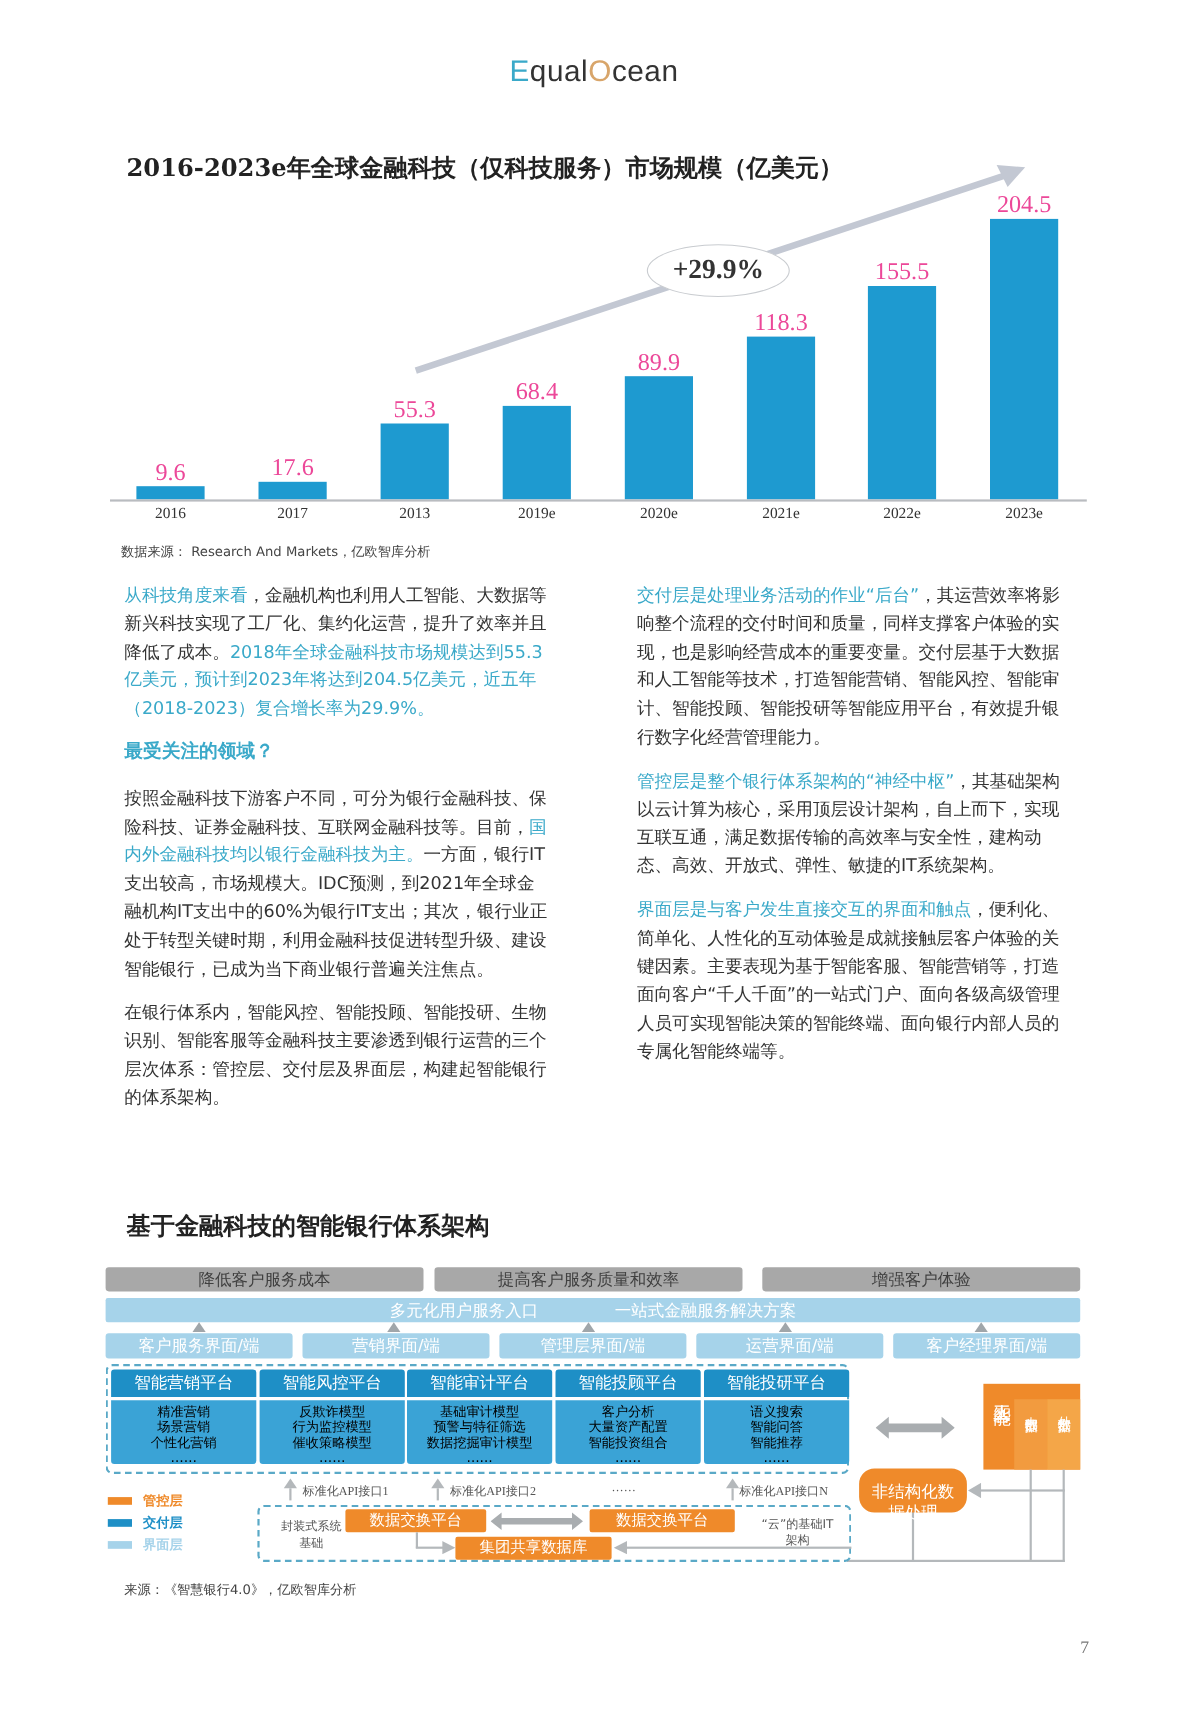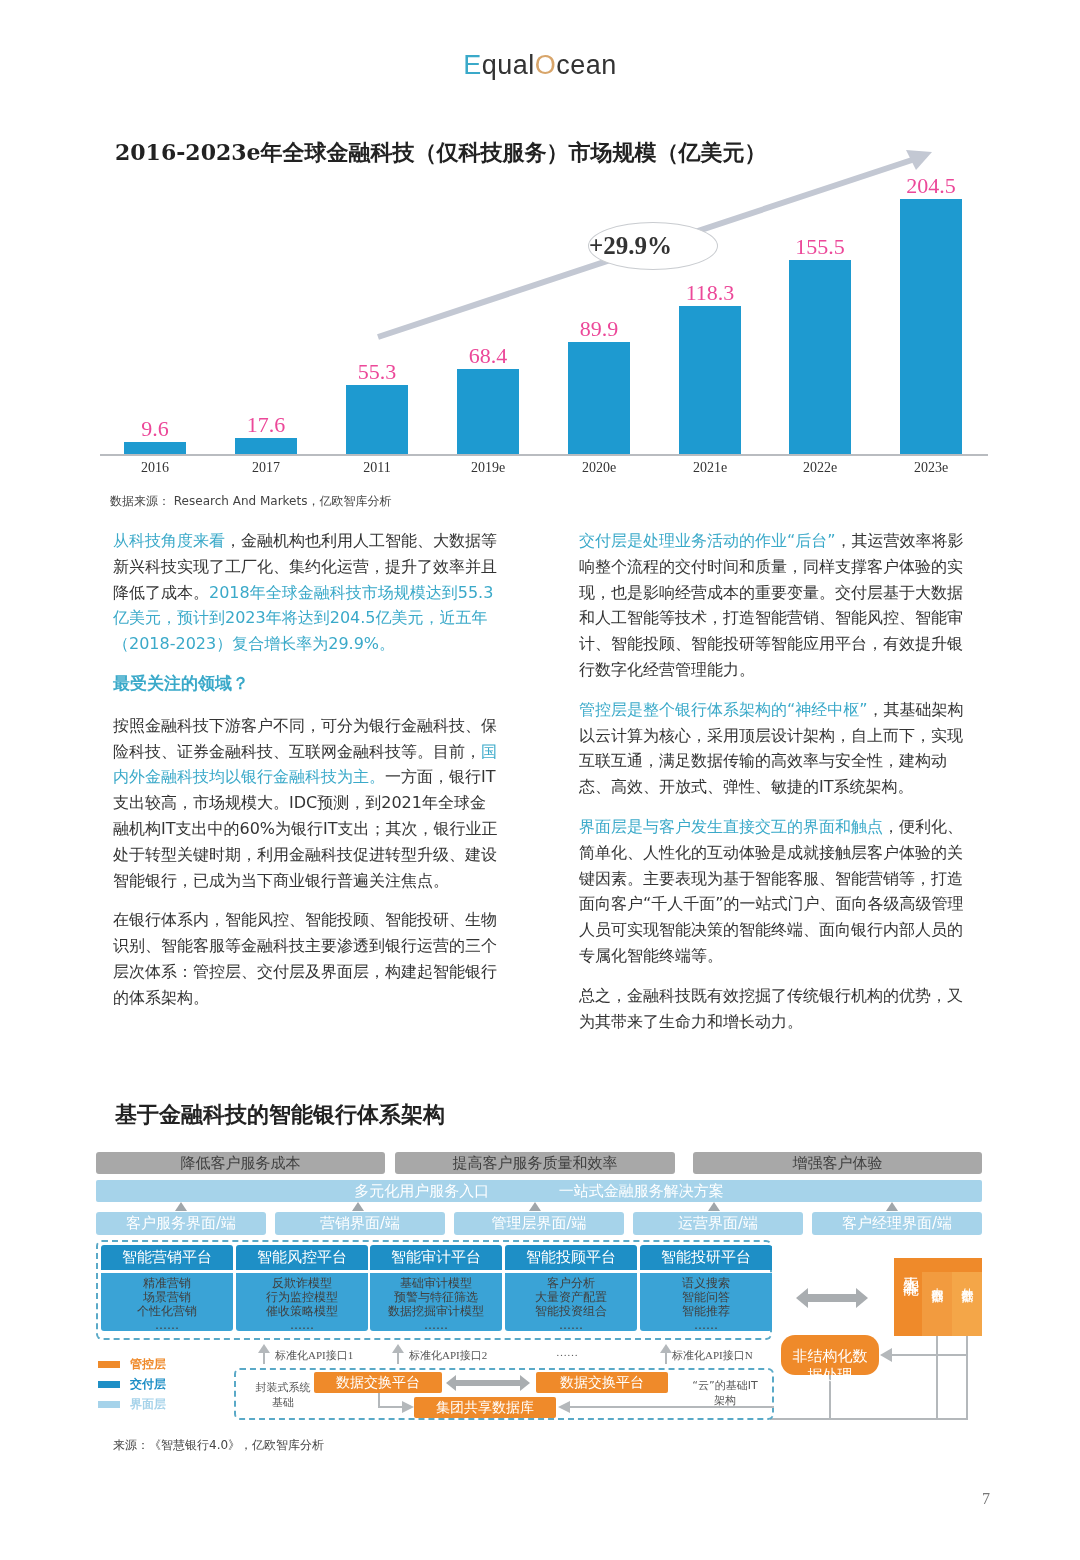--- a/index.html
+++ b/index.html
@@ -12,42 +12,42 @@
   .logo .e { color: #3aa9c9; }
   .logo .o { color: #d8a56a; }
 
   
   .chart-title { left: 115px; top: 138px; font-size: 22px; font-weight: bold; color: #222; font-family: "DejaVu Serif", "Liberation Serif", serif; }
   .baseline { left: 100px; top: 454px; width: 888px; height: 2px; background: #b9bcc0; }
   .bar { position: absolute; width: 62px; background: #1e9ad0; }
   .bar-val { position: absolute; width: 100px; text-align: center; font-family: "Liberation Serif", "DejaVu Serif", serif; font-size: 22px; color: #ec4899; }
   .bar-cat { position: absolute; width: 100px; text-align: center; font-family: "Liberation Serif", "DejaVu Serif", serif; font-size: 14px; color: #333; top: 460px; }
   .trend-svg { left: 0; top: 0; width: 1080px; height: 500px; pointer-events: none; }
-  .cagr { left: 588px; top: 222px; width: 130px; height: 48px; border: 1.5px solid #c9ccd0; border-radius: 50%; background: #fff; text-align: left; line-height: 46px; font-family: "Liberation Serif", "DejaVu Serif", serif; font-size: 25px; font-weight: bold; color: #333; }
+  .cagr { left: 588px; top: 222px; width: 130px; height: 48px; border: 1.5px solid #c9ccd0; border-radius: 50%; background: #fff; text-align: center; line-height: 46px; font-family: "Liberation Serif", "DejaVu Serif", serif; font-size: 25px; font-weight: bold; color: #333; }
   .chart-source { left: 110px; top: 493px; font-size: 12px; color: #444; }
 
   
   .col { width: 385px; font-size: 16px; line-height: 25.8px; color: #333; }
   .col p { margin-bottom: 14px; }
   .hl { color: #3aa9c9; }
   .col-left { left: 113px; top: 528px; }
   .col-right { left: 579px; top: 528px; }
   .h-sub { font-size: 17px; font-weight: bold; color: #3aa9c9; margin: 6px 0 16px; }
 
   .diag-title { left: 115px; top: 1100px; font-size: 22px; font-weight: bold; color: #222; }
 
   
   .gbox { background: #a8a8a8; color: #404040; font-size: 15px; text-align: center; border-radius: 3px; height: 22px; line-height: 22px; }
   .lbbar { background: #a6d3ea; color: #fff; font-size: 15px; text-align: center; border-radius: 2px; height: 22px; line-height: 22px; }
   .ibox { background: #a6d3ea; color: #fff; font-size: 15px; text-align: center; border-radius: 3px; height: 23px; line-height: 23px; }
   .up-tri { width: 0; height: 0; border-left: 6px solid transparent; border-right: 6px solid transparent; border-bottom: 9px solid #a0a6aa; }
   .dash-box { border: 2.5px dashed #5aa9c7; border-radius: 6px; }
   .plat { width: 132px; }
   .plat-h { background: #1e8fc6; color: #fff; font-size: 15px; text-align: center; height: 25px; line-height: 25px; border-radius: 3px 3px 0 0; }
-  .plat-b { margin-top: 3px; background: #3aa3d6; color: #404040; font-size: 12px; text-align: center; height: 58px; padding-top: 3px; line-height: 14px; border-radius: 0 0 3px 3px; }
+  .plat-b { margin-top: 3px; background: #3aa3d6; color: #000000; font-size: 12px; text-align: center; height: 58px; padding-top: 3px; line-height: 14px; border-radius: 0 0 3px 3px; }
   .plat-b div { height: 14px; }
   .orange { background: #ef8a2a; color: #fff; }
   .obox { height: 21px; line-height: 21px; font-size: 14px; text-align: center; border-radius: 2px; }
   .api { font-size: 11px; color: #555; font-family: "Liberation Serif", "DejaVu Serif", serif; }
   .gray-line { background: #b4b8bb; }
   .legend-sw { width: 22px; height: 7px; }
   .legend-t { font-size: 12px; font-weight: bold; }
   .small-t { font-size: 11px; color: #555; text-align: center; line-height: 15px; }
   .vert { writing-mode: vertical-rl; text-orientation: upright; color: #fff; font-size: 14px; letter-spacing: 1px; }
   .diag-source { left: 113px; top: 1437px; font-size: 12px; color: #444; }
@@ -71,21 +71,21 @@
 
 <div id="bars">
     <div class="bar" style="left: 124px; top: 442px; height: 12px;"></div>
     <div class="bar-val" style="left: 105px; top: 416px;">9.6</div>
     <div class="bar-cat" style="left: 105px;">2016</div>
     <div class="bar" style="left: 235px; top: 438px; height: 16px;"></div>
     <div class="bar-val" style="left: 216px; top: 412px;">17.6</div>
     <div class="bar-cat" style="left: 216px;">2017</div>
     <div class="bar" style="left: 346px; top: 385px; height: 69px;"></div>
     <div class="bar-val" style="left: 327px; top: 359px;">55.3</div>
-    <div class="bar-cat" style="left: 327px;">2011</div>
+    <div class="bar-cat" style="left: 327px;">2013</div>
     <div class="bar" style="left: 457px; top: 369px; height: 85px;"></div>
     <div class="bar-val" style="left: 438px; top: 343px;">68.4</div>
     <div class="bar-cat" style="left: 438px;">2019e</div>
     <div class="bar" style="left: 568px; top: 342px; height: 112px;"></div>
     <div class="bar-val" style="left: 549px; top: 316px;">89.9</div>
     <div class="bar-cat" style="left: 549px;">2020e</div>
     <div class="bar" style="left: 679px; top: 306px; height: 148px;"></div>
     <div class="bar-val" style="left: 660px; top: 280px;">118.3</div>
     <div class="bar-cat" style="left: 660px;">2021e</div>
     <div class="bar" style="left: 789px; top: 260px; height: 194px;"></div>
@@ -107,21 +107,20 @@
   <p>
     <span>按照金融科技下游客户不同，可分为银行金融科技、保险科技、证券金融科技、互联网金融科技等。目前，</span><span class="hl">国内外金融科技均以银行金融科技为主。</span><span>一方面，银行IT支出较高，市场规模大。IDC预测，到2021年全球金融机构IT支出中的60%为银行IT支出；其次，银行业正处于转型关键时期，利用金融科技促进转型升级、建设智能银行，已成为当下商业银行普遍关注焦点。</span>
   </p>
   <p>在银行体系内，智能风控、智能投顾、智能投研、生物识别、智能客服等金融科技主要渗透到银行运营的三个层次体系：管控层、交付层及界面层，构建起智能银行的体系架构。</p>
 </div>
 
 <div class="abs col col-right">
   <p><span class="hl">交付层是处理业务活动的作业“后台”</span><span>，其运营效率将影响整个流程的交付时间和质量，同样支撑客户体验的实现，也是影响经营成本的重要变量。交付层基于大数据和人工智能等技术，打造智能营销、智能风控、智能审计、智能投顾、智能投研等智能应用平台，有效提升银行数字化经营管理能力。</span></p>
   <p><span class="hl">管控层是整个银行体系架构的“神经中枢”</span><span>，其基础架构以云计算为核心，采用顶层设计架构，自上而下，实现互联互通，满足数据传输的高效率与安全性，建构动态、高效、开放式、弹性、敏捷的IT系统架构。</span></p>
   <p><span class="hl">界面层是与客户发生直接交互的界面和触点</span><span>，便利化、简单化、人性化的互动体验是成就接触层客户体验的关键因素。主要表现为基于智能客服、智能营销等，打造面向客户“千人千面”的一站式门户、面向各级高级管理人员可实现智能决策的智能终端、面向银行内部人员的专属化智能终端等。</span></p>
-  <p>总之，金融科技既有效挖掘了传统银行机构的优势，又为其带来了生命力和增长动力。</p>
 </div>
 
 <div class="abs diag-title">基于金融科技的智能银行体系架构</div>
 
 <div class="abs gbox" style="left:96px;top:1152px;width:289px;">降低客户服务成本</div>
 <div class="abs gbox" style="left:395px;top:1152px;width:280px;">提高客户服务质量和效率</div>
 <div class="abs gbox" style="left:693px;top:1152px;width:289px;">增强客户体验</div>
 
 <div class="abs lbbar" style="left:96px;top:1180px;width:886px;">
   <span>多元化用户服务入口</span>

